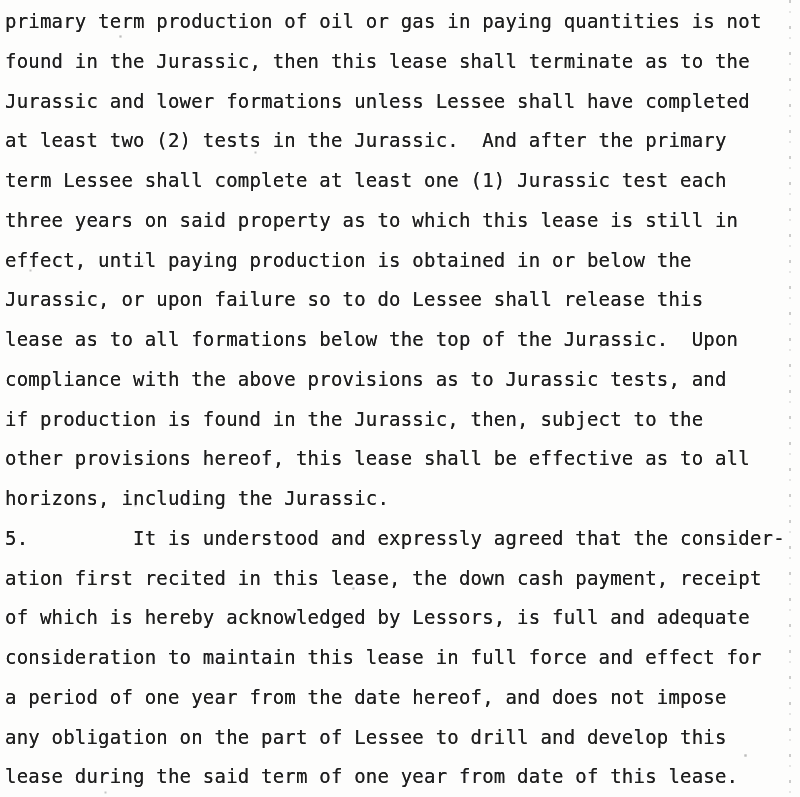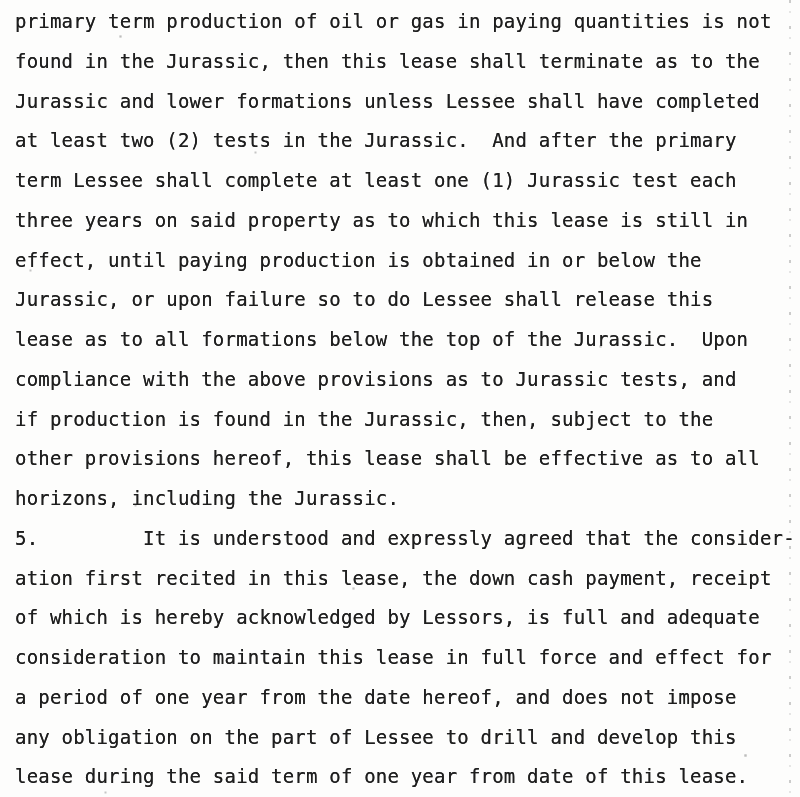--- a/index.html
+++ b/index.html
@@ -22,21 +22,21 @@
     inset: 0;
     background:
       radial-gradient(circle at 18% 33%, rgba(90,90,90,0.10) 0 1px, transparent 1.5px),
       radial-gradient(circle at 62% 12%, rgba(90,90,90,0.08) 0 1px, transparent 1.5px),
       radial-gradient(circle at 40% 78%, rgba(90,90,90,0.08) 0 1px, transparent 1.5px);
     pointer-events: none;
   }
   .doc-text {
     position: absolute;
     top: 2px;
-    left: 15px;
+    left: 5px;
     right: 10px;
     white-space: pre;
     font-size: 19px;
     line-height: 39.75px;
     letter-spacing: 0.2px;
     color: #1e1e1e;
     text-shadow: 0 0 0.45px rgba(30,30,30,0.85);
     
     filter: blur(0.15px);
   }

